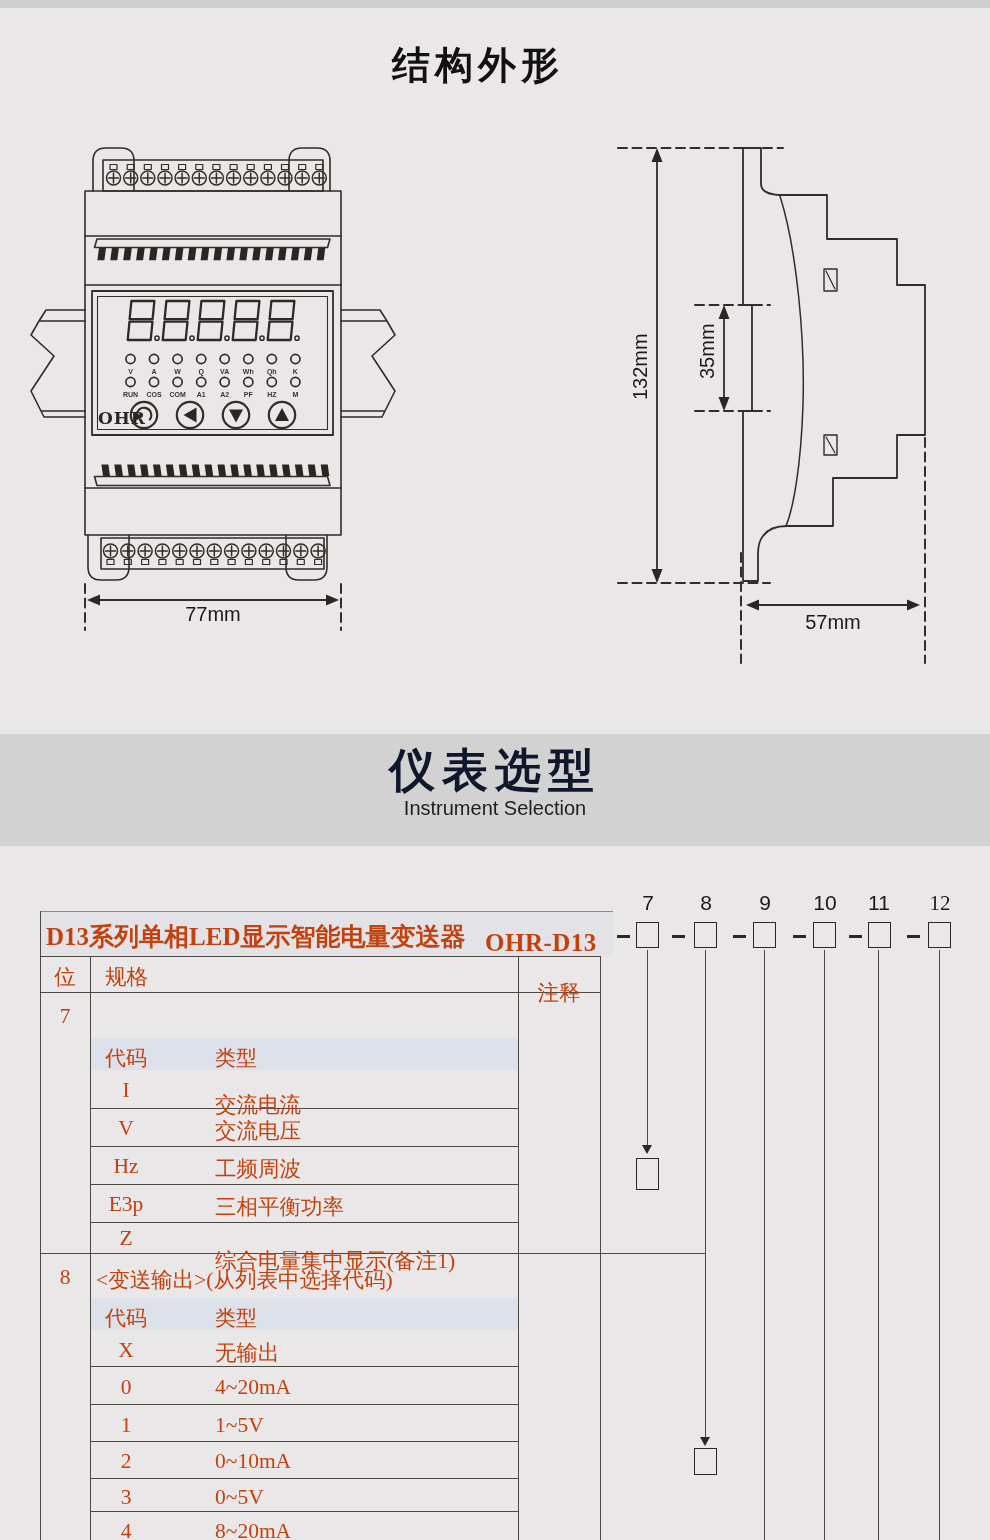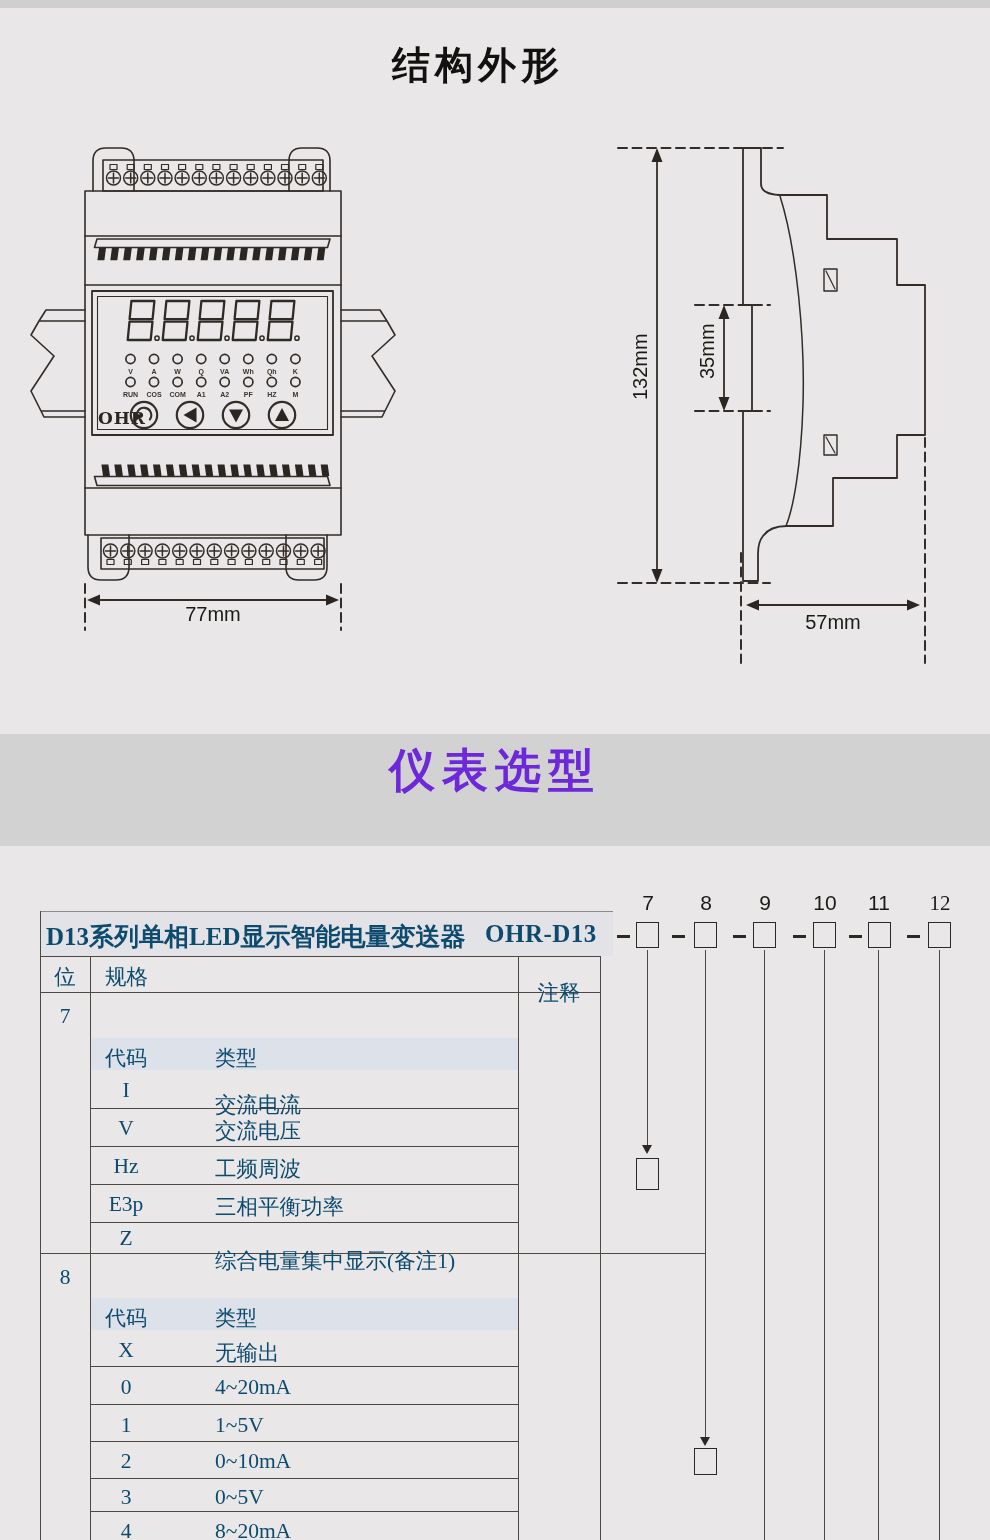--- a/index.html
+++ b/index.html
@@ -7,28 +7,28 @@
         font-family:"Liberation Serif","DejaVu Serif",serif;color:#1b1510;margin-top:8px;}
   .sec1-title{position:absolute;left:0;top:32px;width:956px;text-align:center;
         font:bold 38px "Liberation Sans","DejaVu Sans",sans-serif;letter-spacing:5px;color:#131110;}
   .drawings{position:absolute;left:0;top:0;}
   .ledlbl{font:600 7px "Liberation Sans","DejaVu Sans",sans-serif;fill:#3a332e;text-anchor:middle;stroke:none;}
   .logo{font:bold 17px "DejaVu Serif",serif;fill:#2c2521;stroke:none;letter-spacing:1px;}
   .dim{font:20px "Liberation Sans","DejaVu Sans",sans-serif;fill:#1d1915;stroke:none;}
   .dashed{stroke-dasharray:9 5.5;stroke-width:2;}
   .band{position:absolute;left:0;top:726px;width:990px;height:112px;background:#d3d2d2;text-align:center;}
   .band-title{padding-top:8px;font:bold 46px "Liberation Sans","DejaVu Sans",sans-serif;
-        letter-spacing:7px;line-height:56px;color:#6d28d9;}
+        letter-spacing:7px;line-height:56px;color:#0f172a;}
   .band-sub{font:20px "Liberation Sans","DejaVu Sans",sans-serif;color:#1f1e1e;margin-top:-1px;}
   .ord{position:absolute;left:0;top:850px;width:990px;height:690px;}
   .ln{position:absolute;background:#4e4843;}
   .hl-title{position:absolute;left:40px;top:53px;width:573px;height:45px;background:#e2e2e7;
         border-top:1px solid #8d8a86;box-sizing:border-box;}
   .subhl{position:absolute;left:91px;width:427px;height:32px;background:#dde1e9;}
-  .t{position:absolute;white-space:nowrap;font-size:21.5px;color:#0c4a6e;}
+  .t{position:absolute;white-space:nowrap;font-size:21.5px;color:#c2410c;}
   .c{text-align:center;}
   .ttl{font-size:25px;font-weight:600;}
   .obox,.tbox{position:absolute;border:1.5px solid #2d2824;background:transparent;}
   .obox{width:21px;height:24px;top:64px;}
   .dash{position:absolute;width:13px;height:3px;top:77px;background:#2d2824;}
   .onum{position:absolute;top:33px;width:40px;text-align:center;
         font:21px "Liberation Sans","DejaVu Sans",sans-serif;color:#1d1916;}
   .vdrop{position:absolute;width:1px;top:92px;background:#4e4843;}
   .darr{position:absolute;width:0;height:0;border-left:5.5px solid transparent;
         border-right:5.5px solid transparent;border-top:9px solid #2c2724;}
@@ -225,27 +225,28 @@
 
       <path d="M758,597H908" stroke-width="1.8"></path>
       <polygon fill="#2c2623" stroke="none" points="746,597 759,591.5 759,602.5"></polygon>
       <polygon fill="#2c2623" stroke="none" points="920,597 907,591.5 907,602.5"></polygon>
       <text class="dim" x="833" y="621" text-anchor="middle">57mm</text>
     </g>
   </svg>
 
   <div class="band">
     <div class="band-title">仪表选型</div>
+    <div class="band-sub">Instrument Selection</div>
   </div>
 
   <div class="ord">
 
     <div class="hl-title"></div>
     <span class="t ttl" style="left:46px;top:62px;">D13系列单相LED显示智能电量变送器</span>
-    <span class="t ttl" style="left:485px;top:62px;letter-spacing:.5px;">OHR-D13</span>
+    <span class="t ttl" style="left:485px;top:71px;letter-spacing:.5px;">OHR-D13</span>
 
     <span class="dash" style="left:617px;"></span>
     <span class="dash" style="left:672px;"></span>
     <span class="dash" style="left:733px;"></span>
     <span class="dash" style="left:793px;"></span>
     <span class="dash" style="left:849px;"></span>
     <span class="dash" style="left:907px;"></span>
     <span class="obox" style="left:636px;"></span>
     <span class="obox" style="left:694px;"></span>
     <span class="obox" style="left:753px;"></span>
@@ -303,20 +304,21 @@
     <span class="t c" style="left:96px;top:258px;width:60px;">V</span>
     <span class="t" style="left:215px;top:258px;">交流电压</span>
     <span class="t c" style="left:96px;top:296px;width:60px;">Hz</span>
     <span class="t" style="left:215px;top:296px;">工频周波</span>
     <span class="t c" style="left:96px;top:334px;width:60px;">E3p</span>
     <span class="t" style="left:215px;top:334px;">三相平衡功率</span>
     <span class="t c" style="left:96px;top:368px;width:60px;">Z</span>
     <span class="t" style="left:215px;top:388px;">综合电量集中显示(备注1)</span>
 
     <span class="t c" style="left:40px;top:407px;width:50px;">8</span>
+    <span class="t" style="left:96px;top:407px;">&lt;变送输出&gt;(从列表中选择代码)</span>
     <span class="t" style="left:105px;top:446px;font-size:21px;">代码</span>
     <span class="t" style="left:215px;top:446px;font-size:21px;">类型</span>
     <span class="t c" style="left:96px;top:480px;width:60px;">X</span>
     <span class="t" style="left:215px;top:480px;">无输出</span>
     <span class="t c" style="left:96px;top:517px;width:60px;">0</span>
     <span class="t" style="left:215px;top:517px;">4~20mA</span>
     <span class="t c" style="left:96px;top:555px;width:60px;">1</span>
     <span class="t" style="left:215px;top:555px;">1~5V</span>
     <span class="t c" style="left:96px;top:591px;width:60px;">2</span>
     <span class="t" style="left:215px;top:591px;">0~10mA</span>

